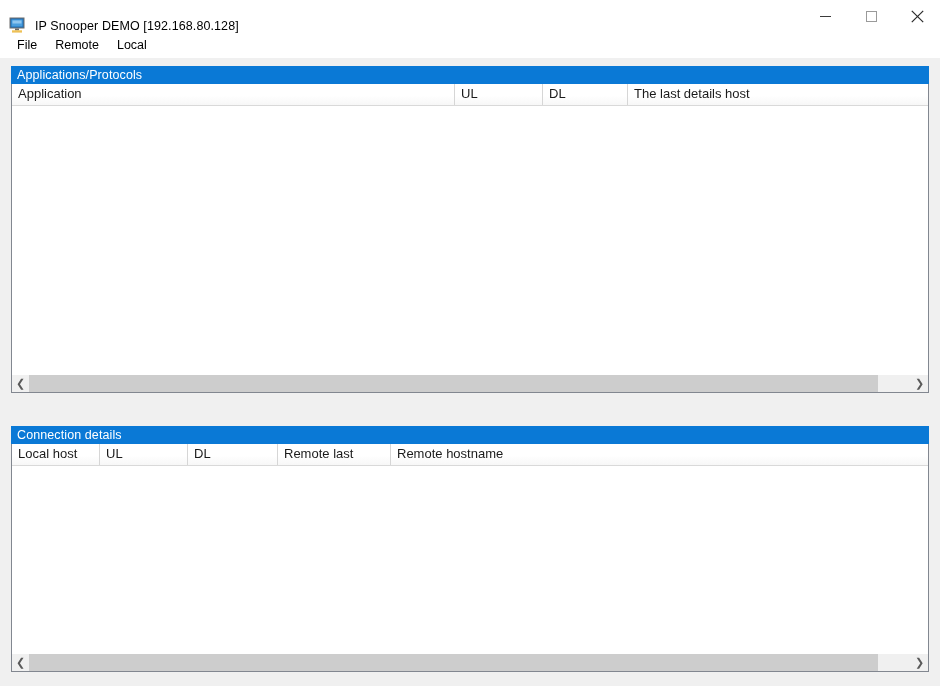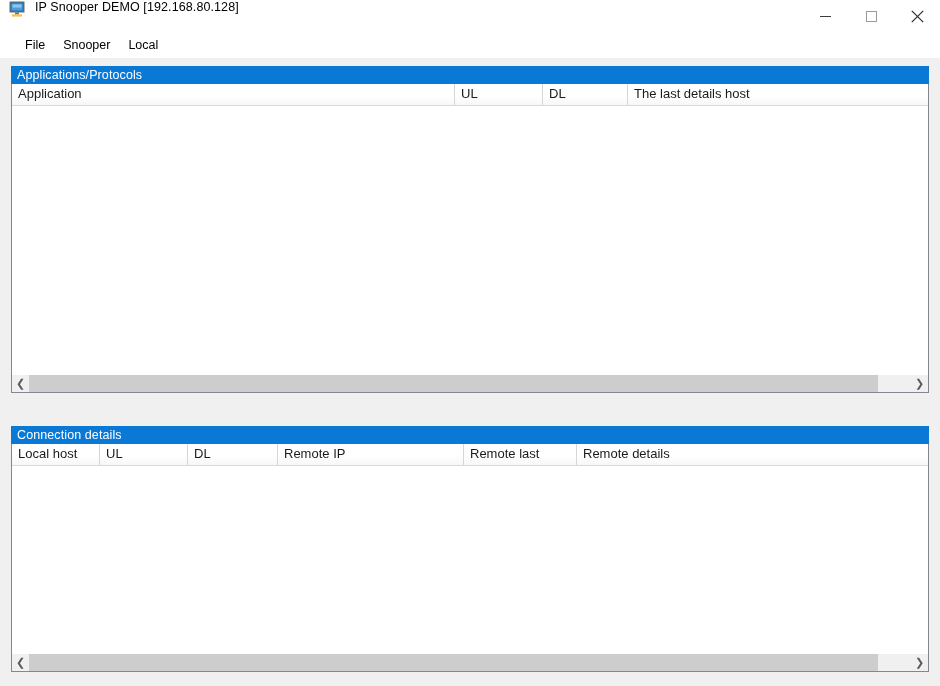--- a/index.html
+++ b/index.html
@@ -23,21 +23,21 @@
     background: #f0f0f0;
     display: flex;
     flex-direction: column;
   }
 
   
   .titlebar {
     height: 33px;
     background: #ffffff;
     display: flex;
-    align-items: flex-start;
+    align-items: flex-end;
     flex: 0 0 auto;
     position: relative;
   }
   .titlebar-icon {
     width: 17px;
     height: 17px;
     margin-left: 9px;
     margin-right: 9px;
     flex: 0 0 auto;
     position: relative;
@@ -66,21 +66,21 @@
     padding: 0;
   }
   .win-btn svg { display: block; }
 
   
   .menubar {
     height: 25px;
     background: #ffffff;
     display: flex;
     align-items: center;
-    padding-left: 16px;
+    padding-left: 8px;
     flex: 0 0 auto;
   }
   .menu-item {
     font-size: 12.5px;
     color: #000000;
     padding: 2px 9px 3px 9px;
     white-space: nowrap;
   }
 
   
@@ -227,21 +227,21 @@
         <svg width="13" height="13" viewBox="0 0 13 13">
           <line x1="0.8" y1="0.8" x2="12.2" y2="12.2" stroke="#2b2b2b" stroke-width="1.2"></line>
           <line x1="12.2" y1="0.8" x2="0.8" y2="12.2" stroke="#2b2b2b" stroke-width="1.2"></line>
         </svg>
       </button>
     </div>
   </div>
 
   <div class="menubar">
     <div class="menu-item">File</div>
-    <div class="menu-item">Snooper</div>
+    <div class="menu-item">Remote</div>
     <div class="menu-item">Local</div>
   </div>
 
   <div class="client">
 
     <div class="panel apps">
       <div class="panel-caption">Applications/Protocols</div>
 
       <div class="listview">
         <div class="col-header">
@@ -264,23 +264,22 @@
     </div>
 
     <div class="panel conn">
       <div class="panel-caption">Connection details</div>
 
       <div class="listview">
         <div class="col-header">
           <div class="col" style="width:88px">Local host</div>
           <div class="col" style="width:88px">UL</div>
           <div class="col" style="width:90px">DL</div>
-          <div class="col" style="width:186px">Remote IP</div>
           <div class="col" style="width:113px">Remote last</div>
-          <div class="col last">Remote details</div>
+          <div class="col last">Remote hostname</div>
         </div>
 
         <div class="list-body"></div>
 
         <div class="hscroll">
           <div class="sb-arrow">❮</div>
           <div class="sb-track">
             <div class="sb-thumb"></div>
           </div>
           <div class="sb-arrow">❯</div>

